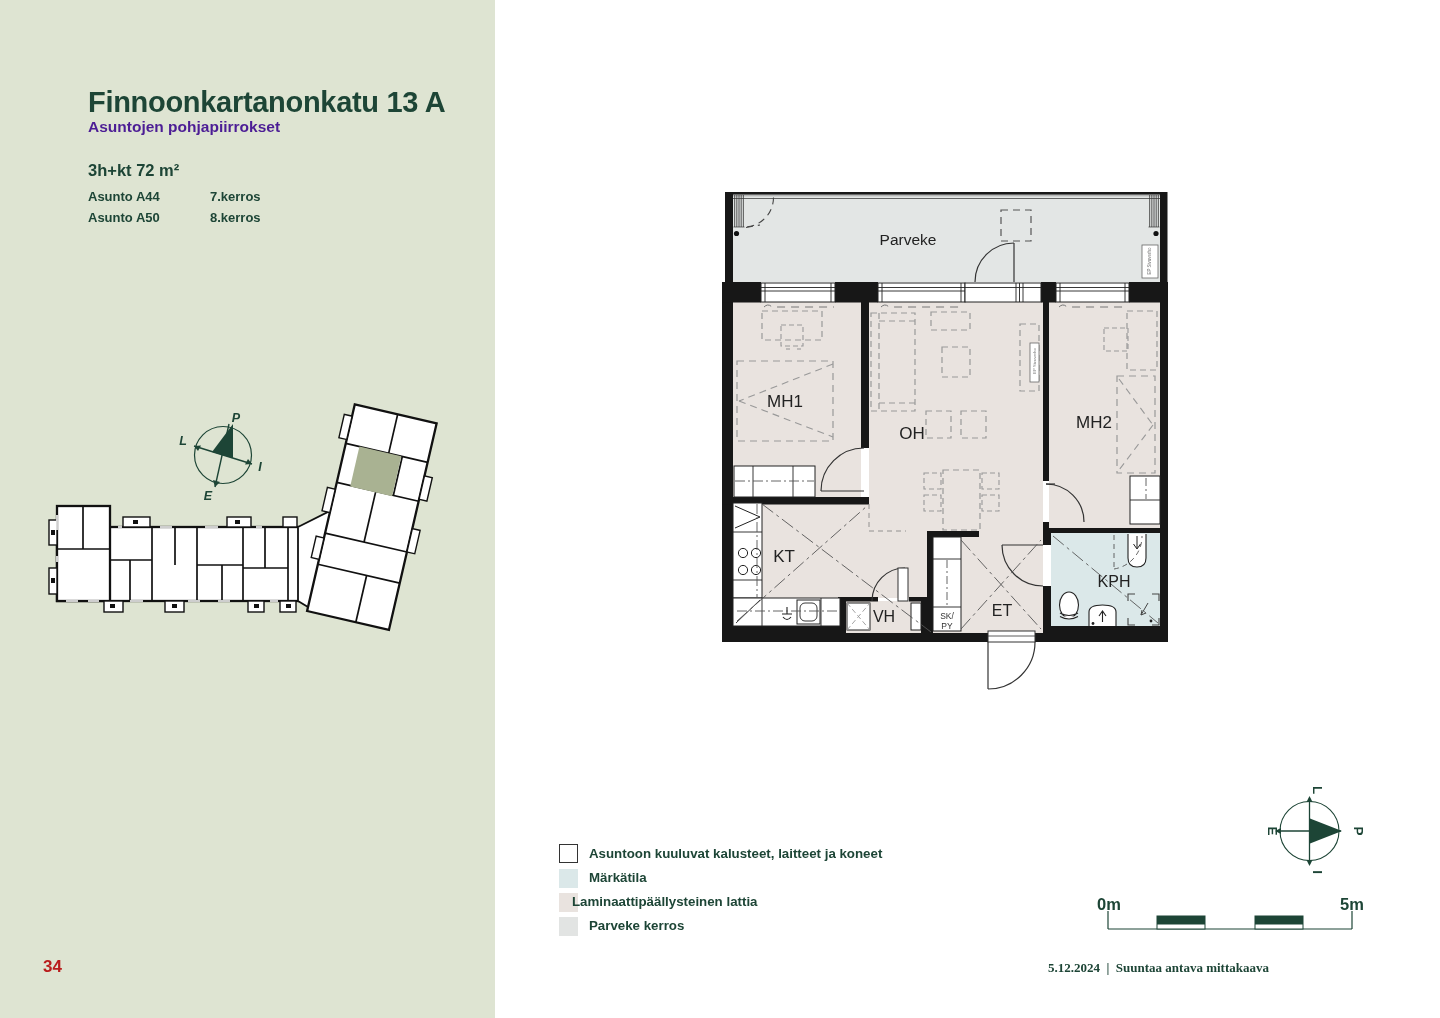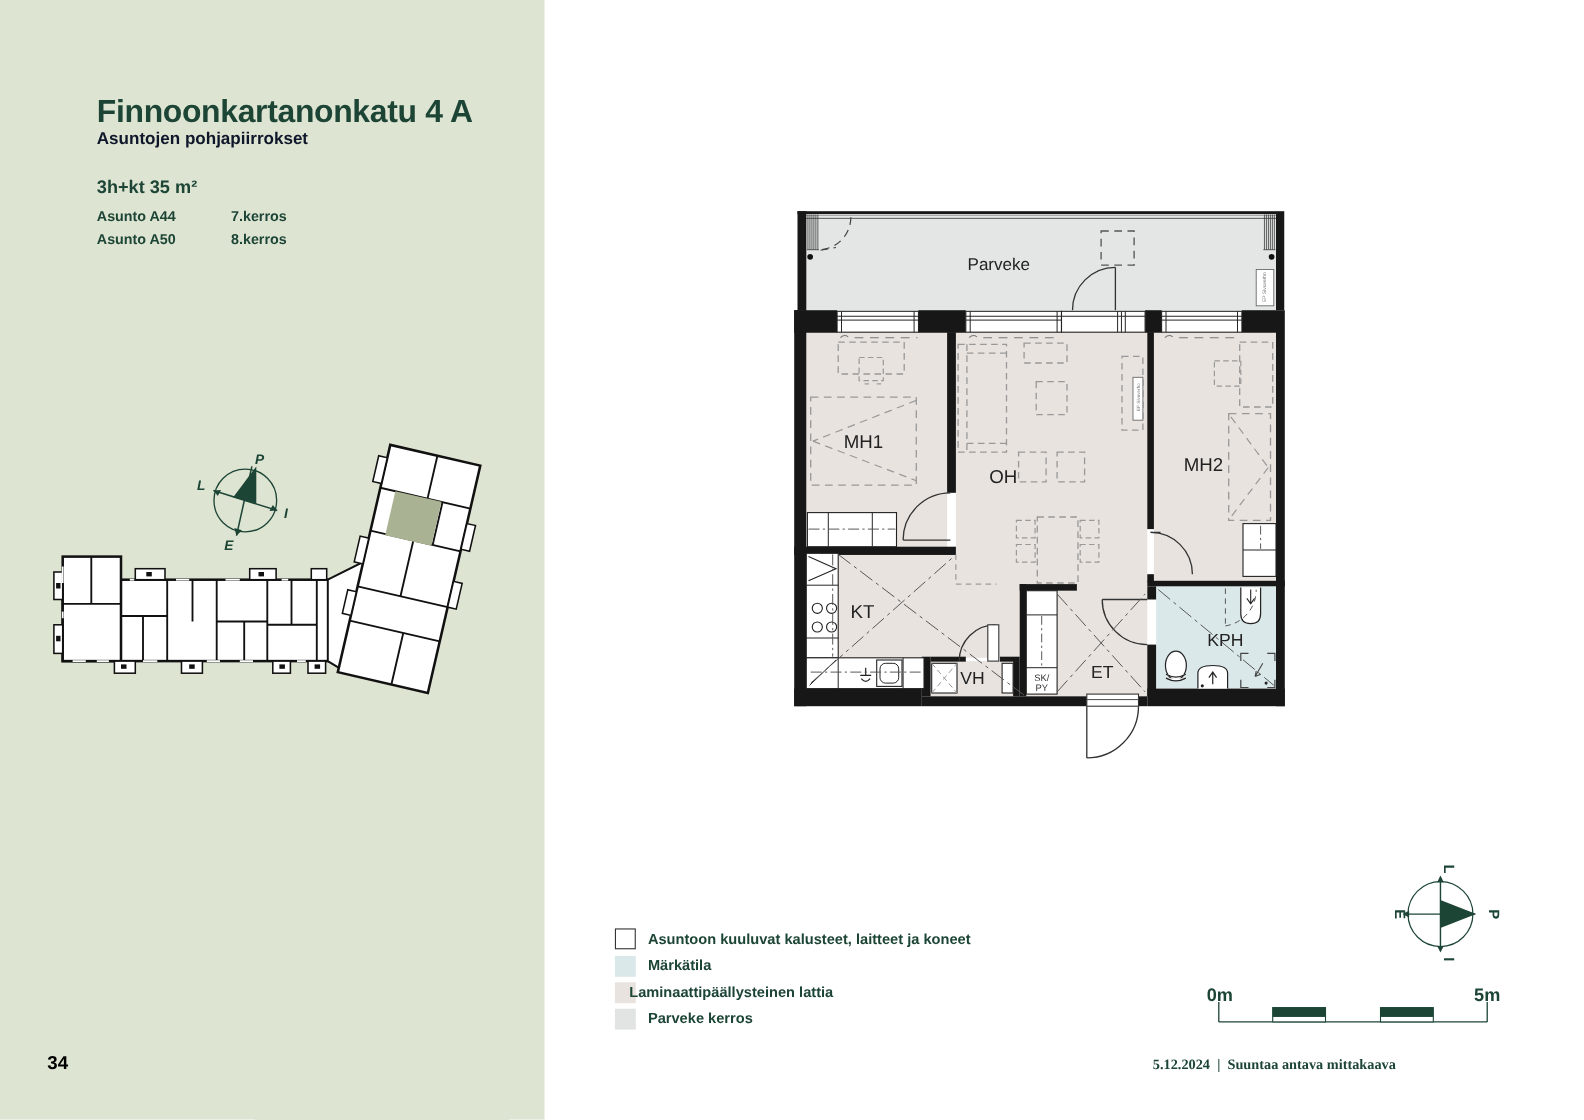--- a/index.html
+++ b/index.html
@@ -1,39 +1,39 @@
 <!DOCTYPE html>
 <html><head>
 <meta charset="utf-8">
 <style>
   html,body{margin:0;padding:0;}
   body{width:1440px;height:1018px;position:relative;background:#ffffff;overflow:hidden;
        font-family:"Liberation Sans", sans-serif;}
   .abs{position:absolute;}
   #sidebar{left:0;top:0;width:495px;height:1018px;background:#dee4d2;}
   #title{left:88px;top:86px;font-size:29px;font-weight:bold;letter-spacing:-0.3px;color:#1d4536;}
-  #subtitle{left:88px;top:118px;font-size:15.5px;font-weight:bold;color:#0f172a;}
+  #subtitle{left:88px;top:118px;font-size:15.5px;font-weight:bold;color:#4c1d95;}
   #aptsize{left:88px;top:161px;font-size:16.5px;font-weight:bold;color:#1d4536;}
   .aptrow{left:88px;font-size:13px;font-weight:bold;color:#1d4536;}
   .aptrow .col2{position:absolute;left:122px;top:0;white-space:nowrap;}
-  #pagenum{left:43px;top:957px;font-size:17px;font-weight:bold;color:#000000;}
+  #pagenum{left:43px;top:957px;font-size:17px;font-weight:bold;color:#b91c1c;}
   .leg{font-size:13.3px;font-weight:bold;color:#1d4536;white-space:nowrap;}
   #footer{font-size:13px;font-weight:bold;color:#1d4536;white-space:nowrap;font-family:Liberation Serif, serif;}
   svg{position:absolute;left:0;top:0;}
 </style>
 </head>
 <body>
 
 <div id="sidebar" class="abs"></div>
 
-<div id="title" class="abs">Finnoonkartanonkatu 4 A</div>
+<div id="title" class="abs">Finnoonkartanonkatu 13 A</div>
 
 <div id="subtitle" class="abs">Asuntojen pohjapiirrokset</div>
 
-<div id="aptsize" class="abs">3h+kt 35 m²</div>
+<div id="aptsize" class="abs">3h+kt 72 m²</div>
 
 <div class="aptrow abs" style="top:189px;">Asunto A44<span class="col2">7.kerros</span></div>
 
 <div class="aptrow abs" style="top:210px;">Asunto A50<span class="col2">8.kerros</span></div>
 
 <div id="pagenum" class="abs">34</div>
 
 <div class="abs" style="left:559px;top:844px;width:17px;height:17px;background:#fff;border:1.6px solid #333;"></div>
 
 <div class="abs" style="left:559px;top:869px;width:19px;height:19px;background:#dbe8e9;"></div>

